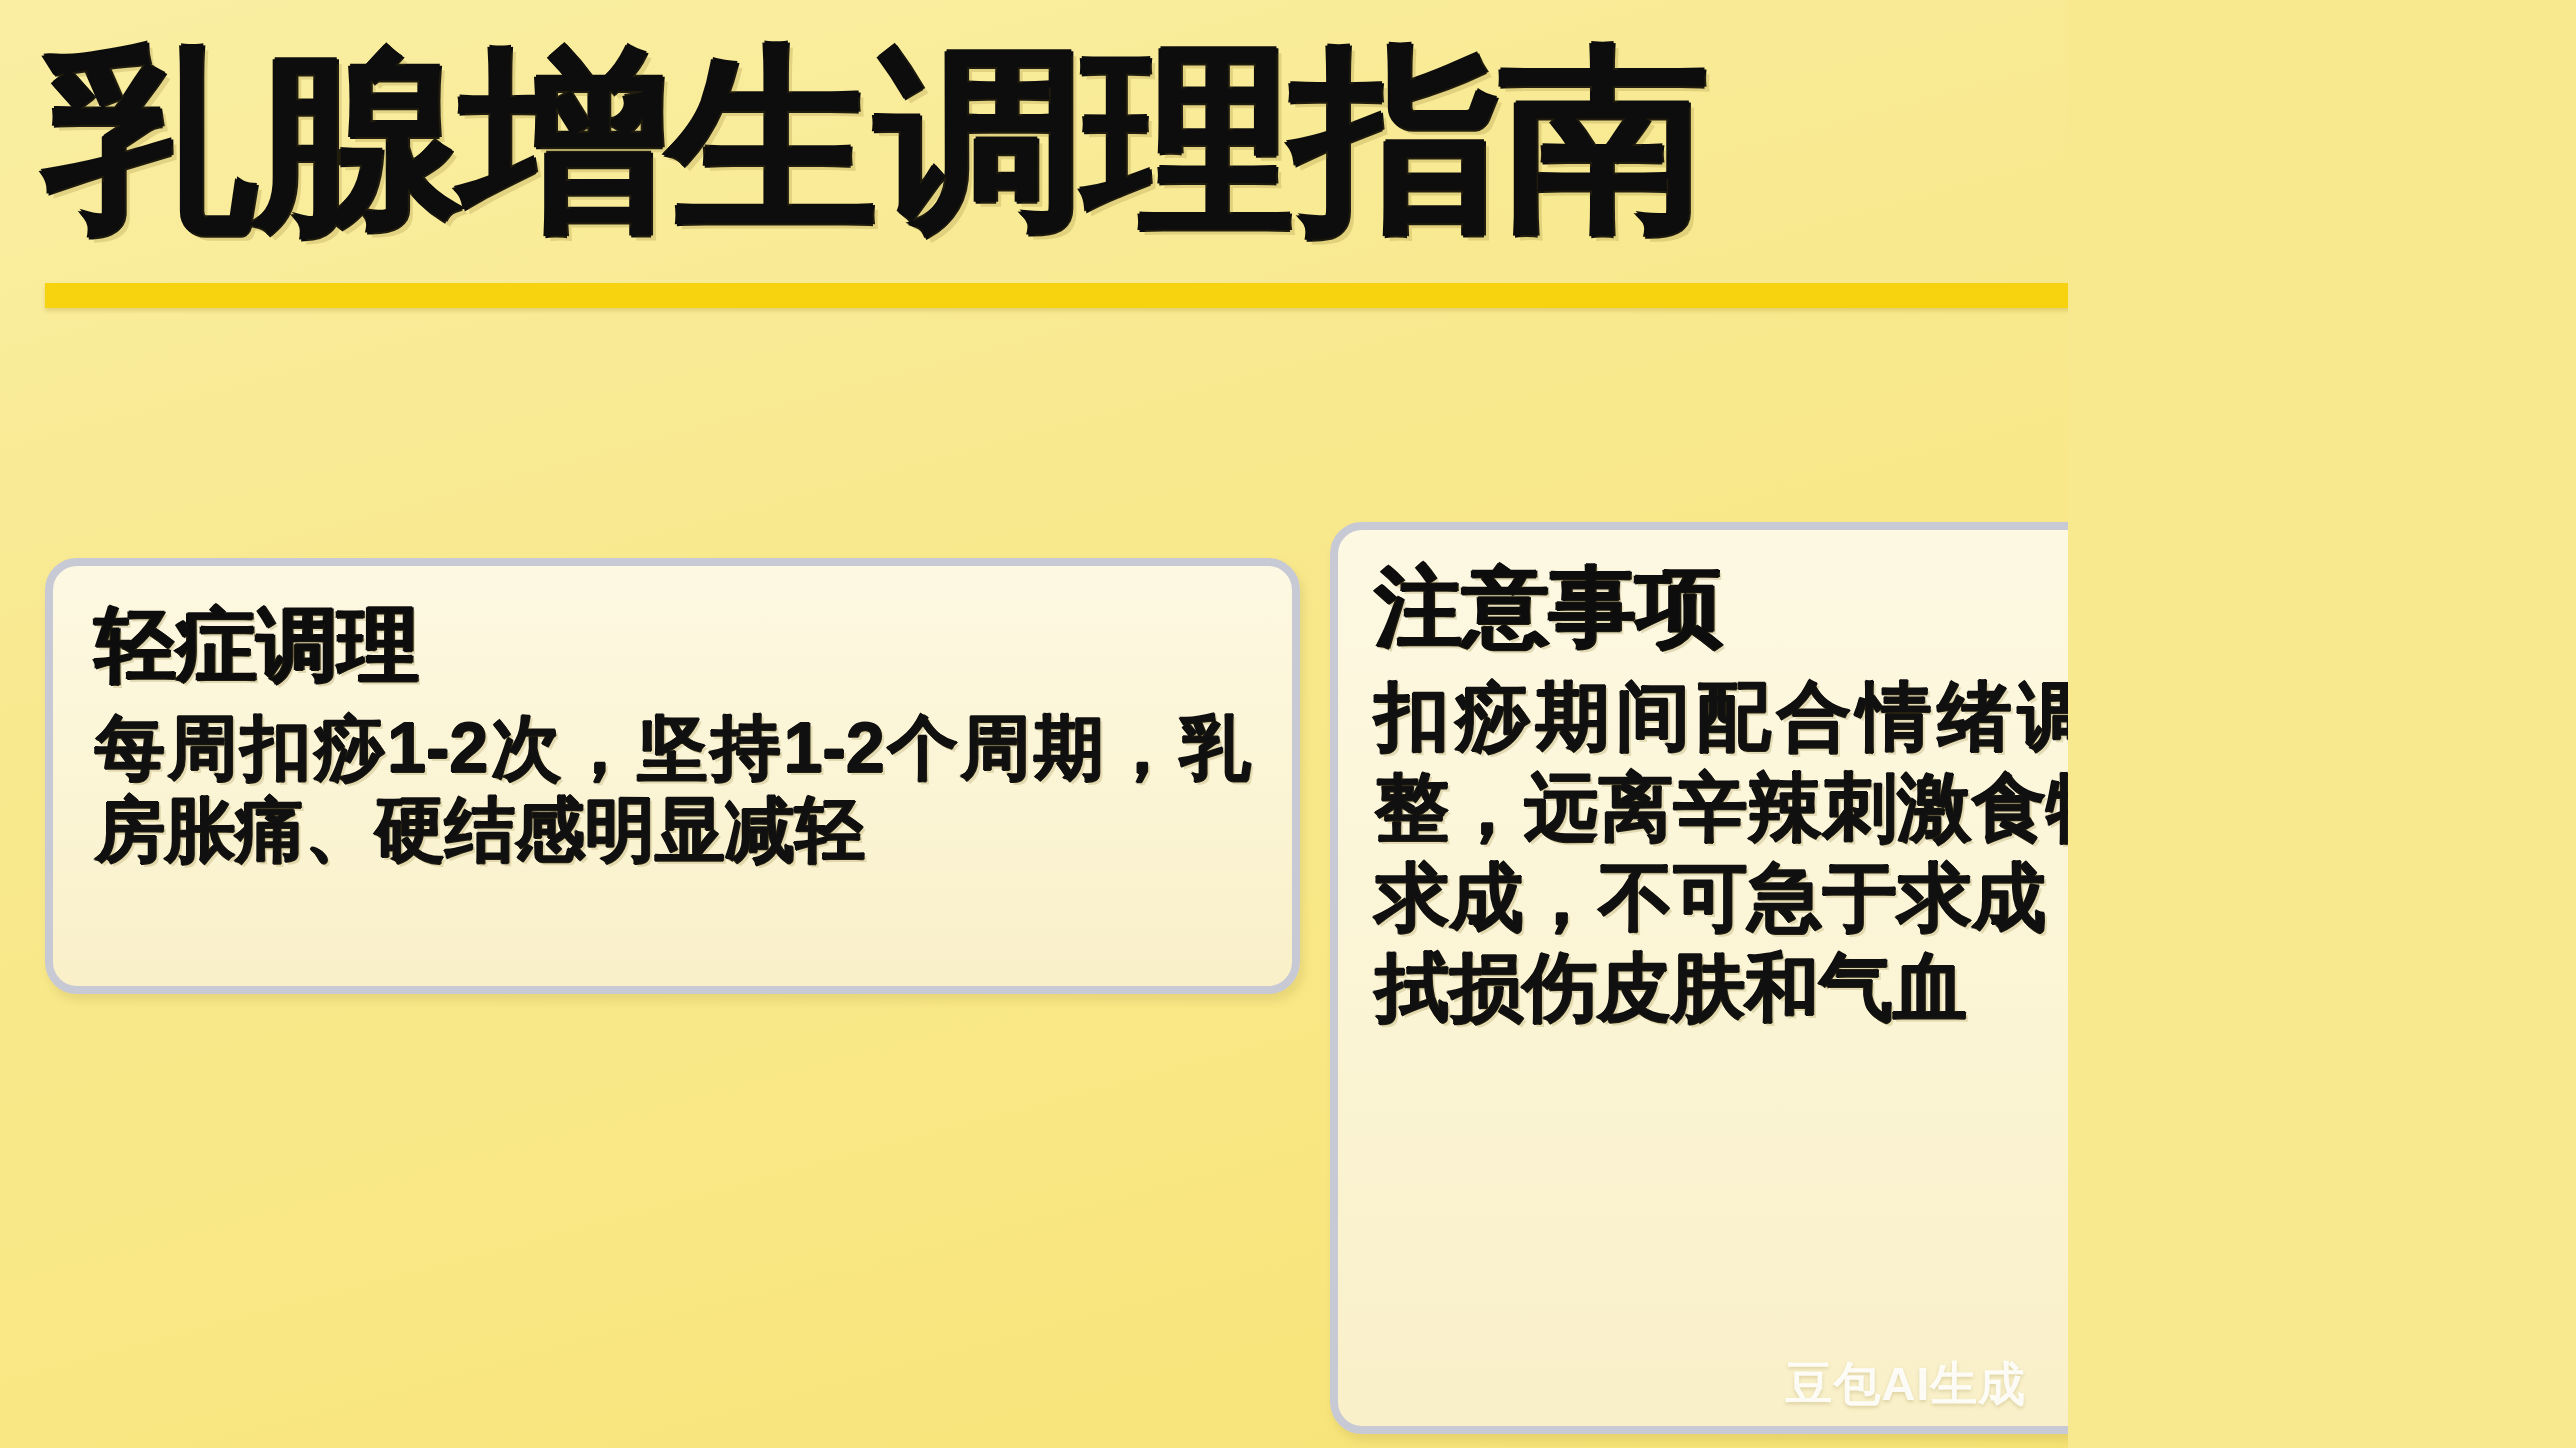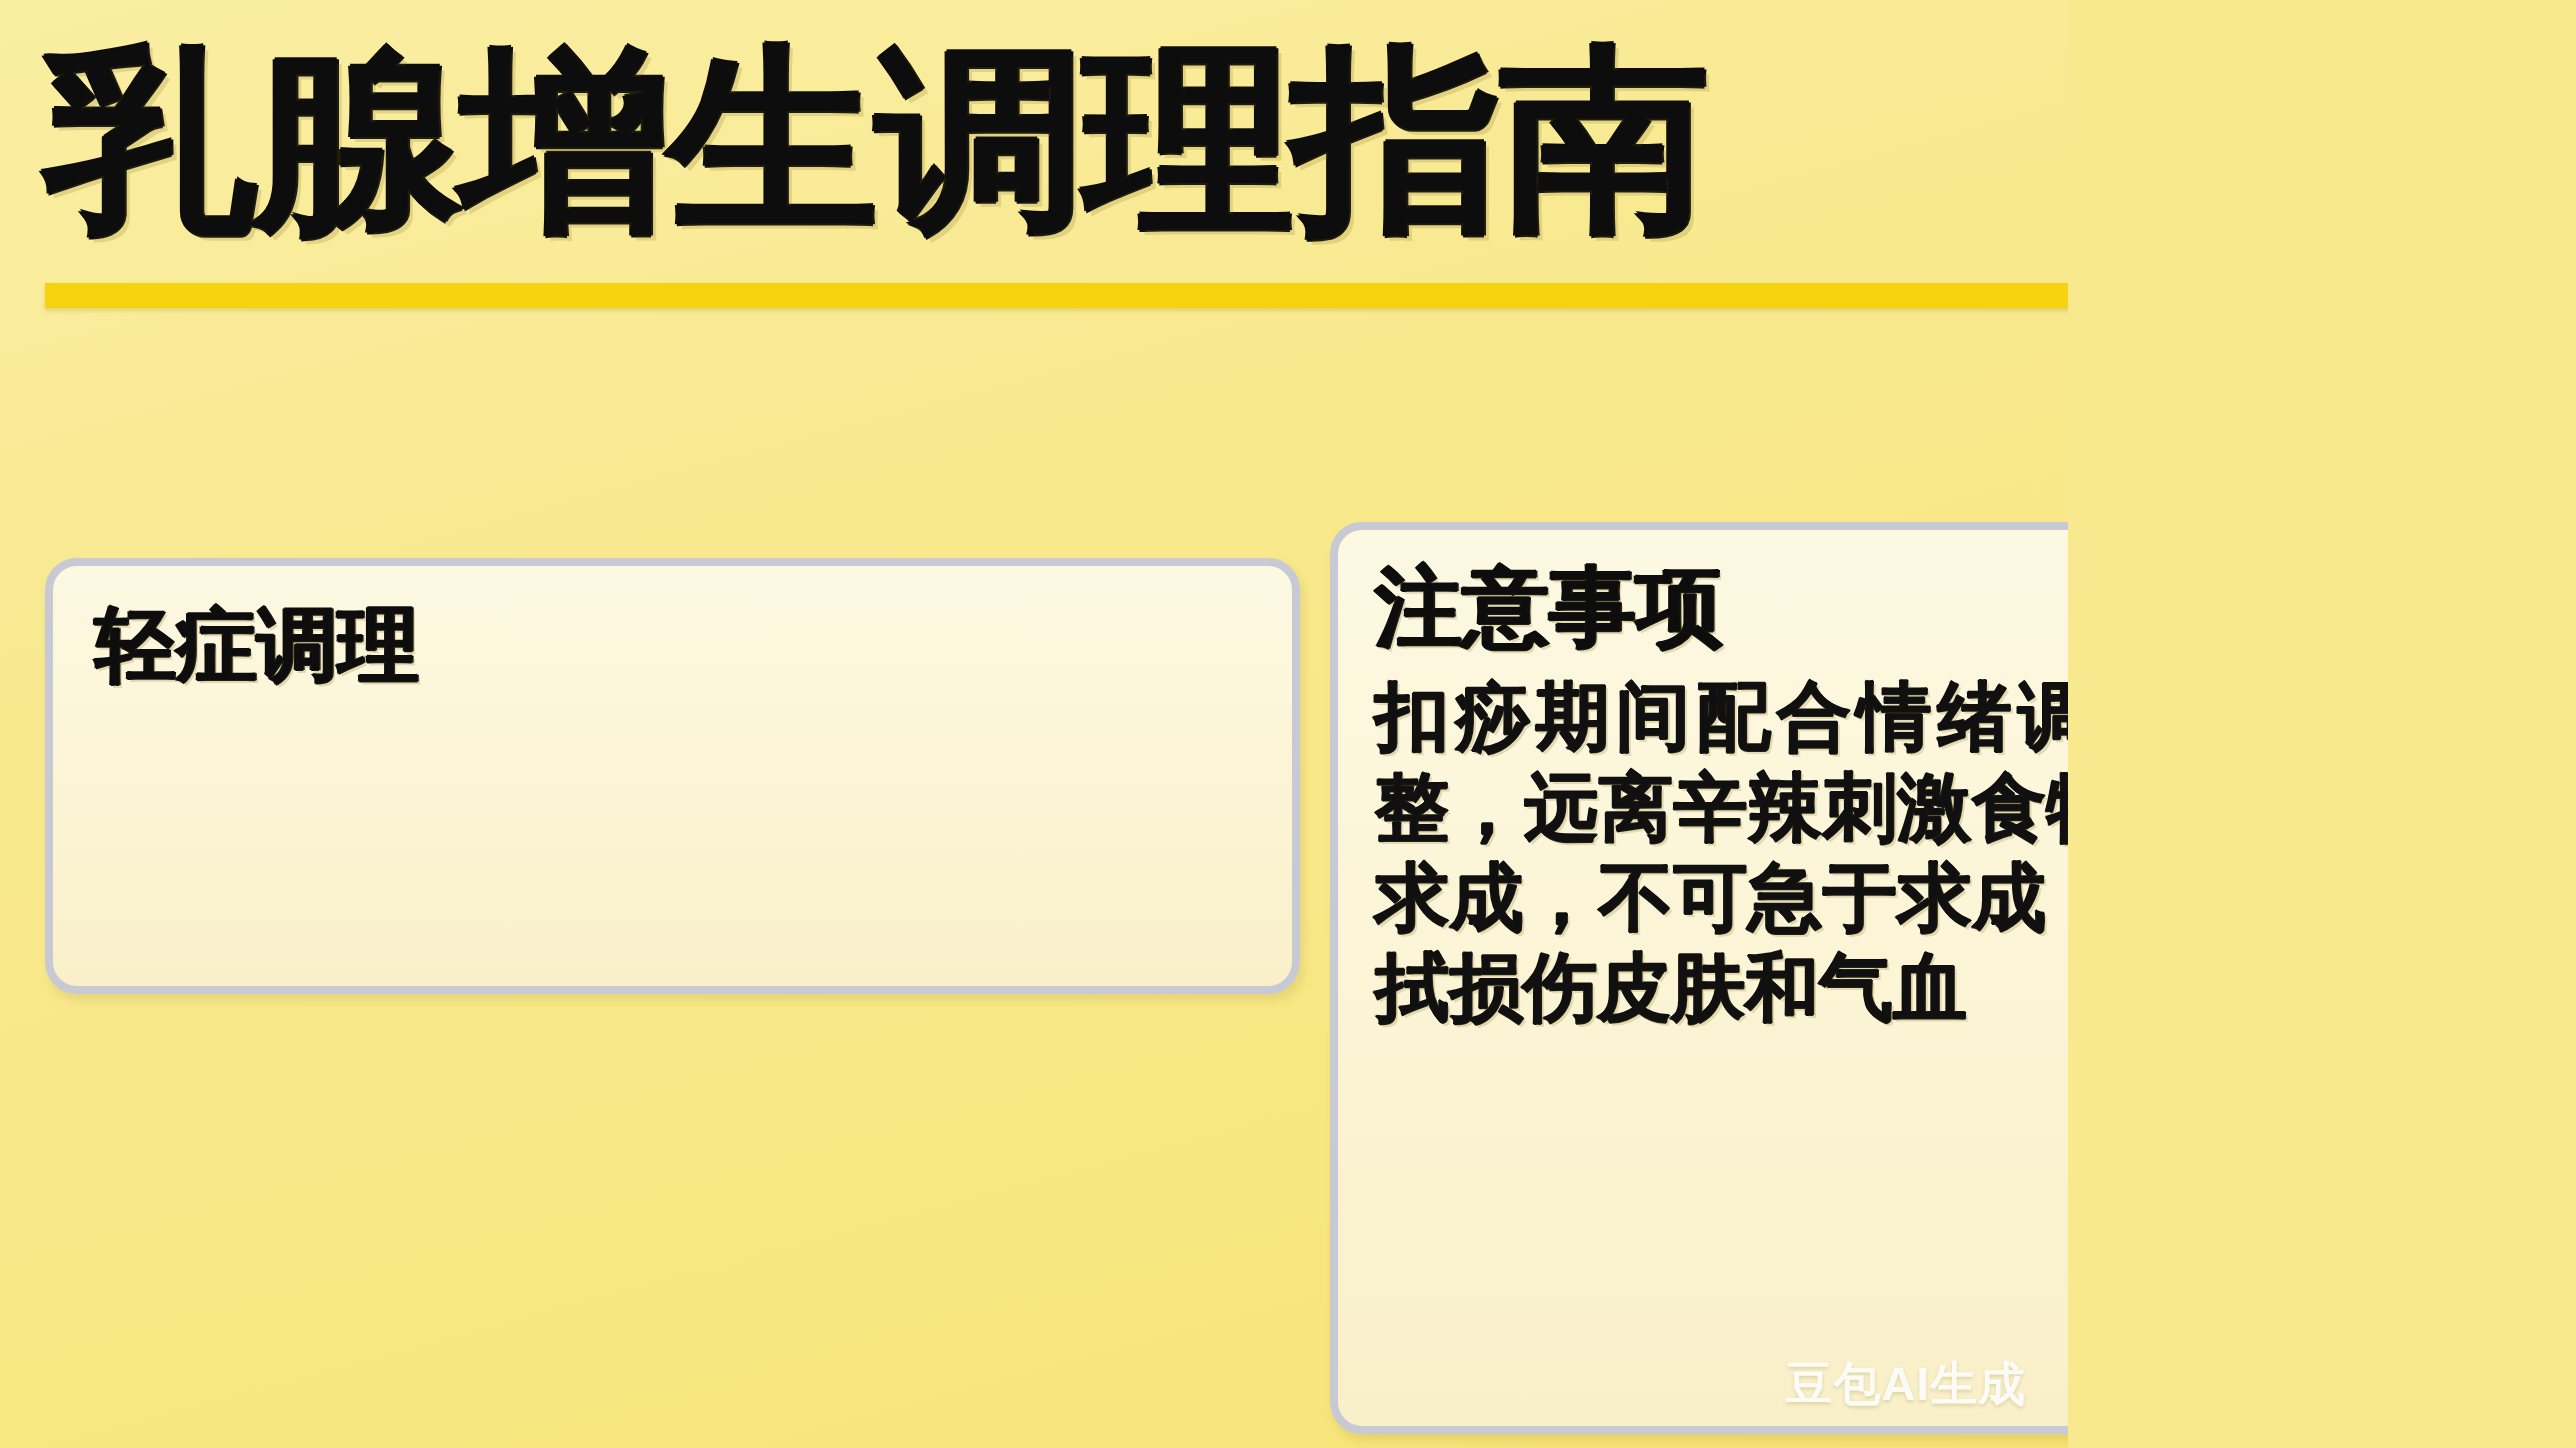--- a/index.html
+++ b/index.html
@@ -145,20 +145,21 @@
     <div class="title-text">乳腺增生调理指南</div>
     <div class="title-underline"></div>
   </div>
 
   <div class="card" id="card-light">
     <div class="card-inner">
       <div class="card-heading">
         <span class="hl"></span>
         <span class="txt">轻症调理</span>
       </div>
+      <div class="card-body">每周扣痧1-2次，坚持1-2个周期，乳房胀痛、硬结感明显减轻</div>
     </div>
   </div>
 
 
   <div class="card" id="card-notice">
     <div class="card-inner">
       <div class="card-heading">
         <span class="hl"></span>
         <span class="txt">注意事项</span>
       </div>

